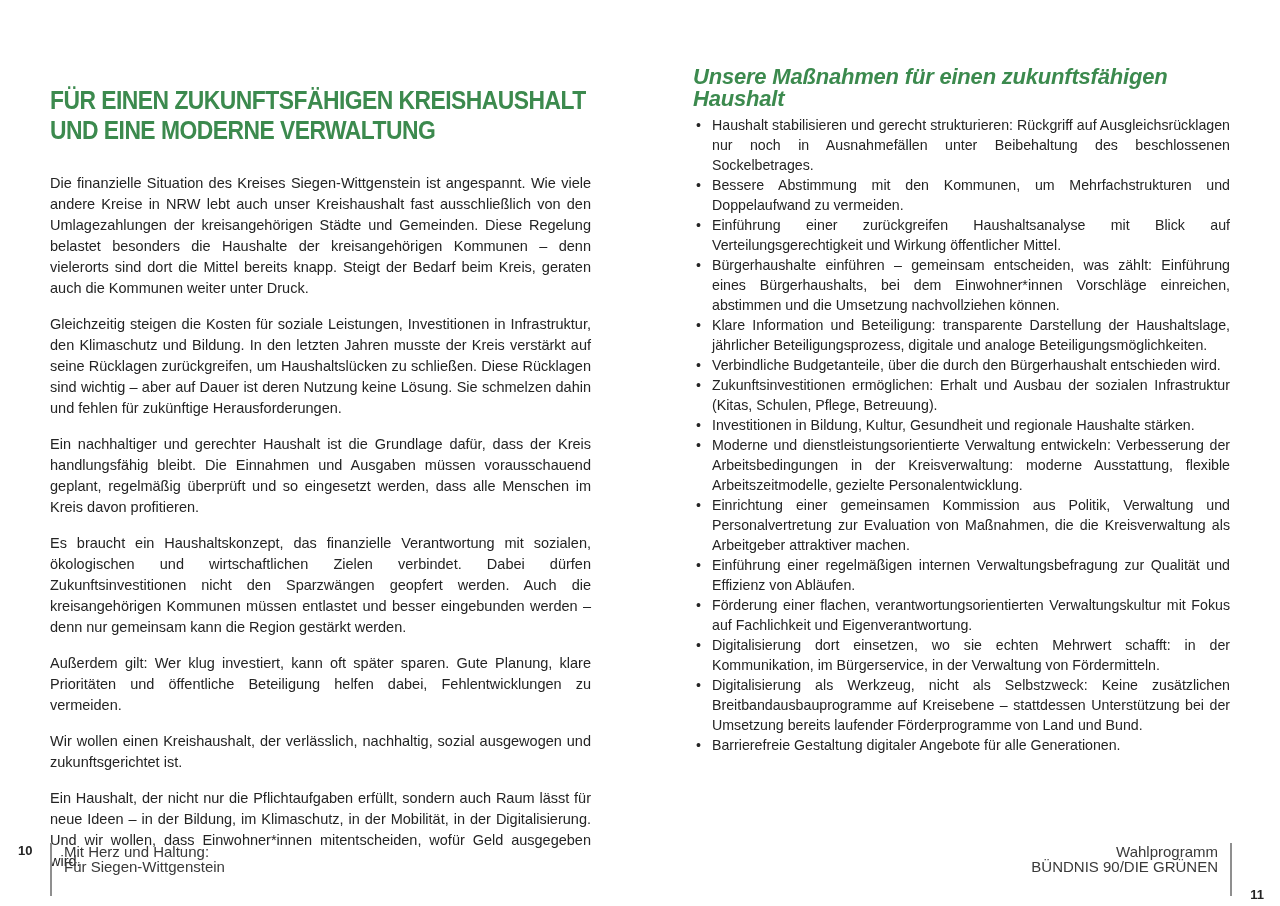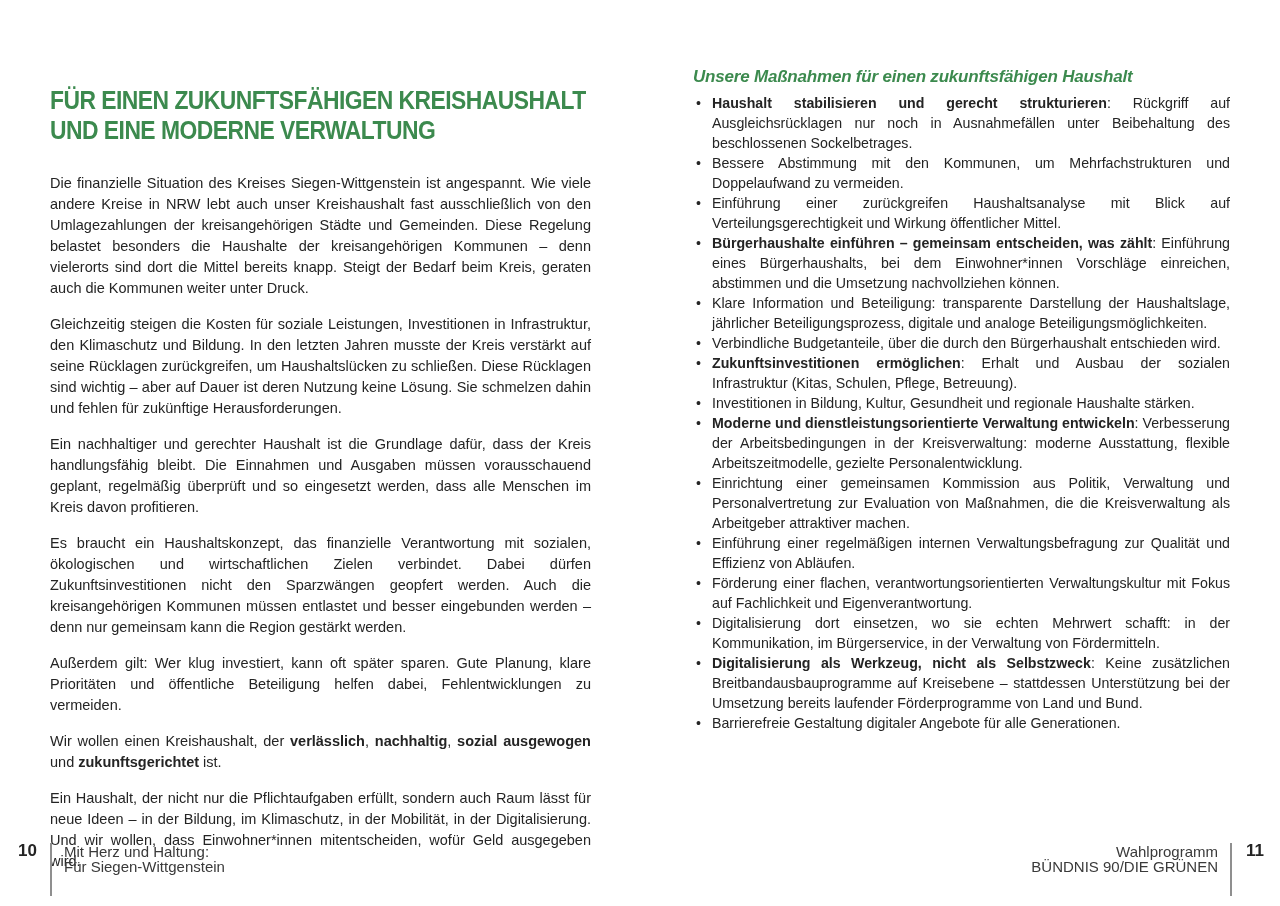--- a/index.html
+++ b/index.html
@@ -30,33 +30,33 @@
     white-space: nowrap;
   }
   .paras { margin-top: 28px; }
   .paras p {
     font-size: 14.5px;
     line-height: 21px;
     text-align: justify;
     margin-bottom: 15px;
     color: #242424;
   }
-  .bold { font-weight: bold; }
+  .bold { font-weight: normal; }
 
   
   .content-right {
     position: absolute;
     left: 693px; top: 66px;
     width: 537px;
   }
   .measures-heading {
     color: var(--accent, #3c8a4e);
     font-style: italic;
     font-weight: bold;
-    font-size: 17px;
+    font-size: 22px;
     line-height: 22px;
     letter-spacing: -0.2px;
     margin-bottom: 5px;
   }
   ul.measures { list-style: none; }
   ul.measures li {
     position: relative;
     font-size: 14.2px;
     line-height: 20px;
     text-align: justify;
@@ -73,28 +73,28 @@
   
   .footer {
     position: absolute;
     top: 843px;
     display: flex;
     align-items: flex-start;
   }
   .footer-left { left: 18px; }
   .footer-right { right: 16px; }
   .pagenum {
-    font-size: 17px;
+    font-size: 13px;
     font-weight: bold;
     color: #242424;
     line-height: 16px;
     min-width: 24px;
   }
   .footer-left .pagenum { text-align: left; margin-right: 8px; }
-  .footer-right .pagenum { text-align: right; margin-left: 8px; }
+  .footer-right .pagenum { text-align: right; margin-left: 8px; margin-top: 44px; }
   .fdivider {
     width: 2px;
     height: 53px;
     background: #8f8f8f;
     flex: 0 0 auto;
   }
   .ftext {
     font-size: 15px;
     line-height: 15px;
     color: #3a3a3a;

